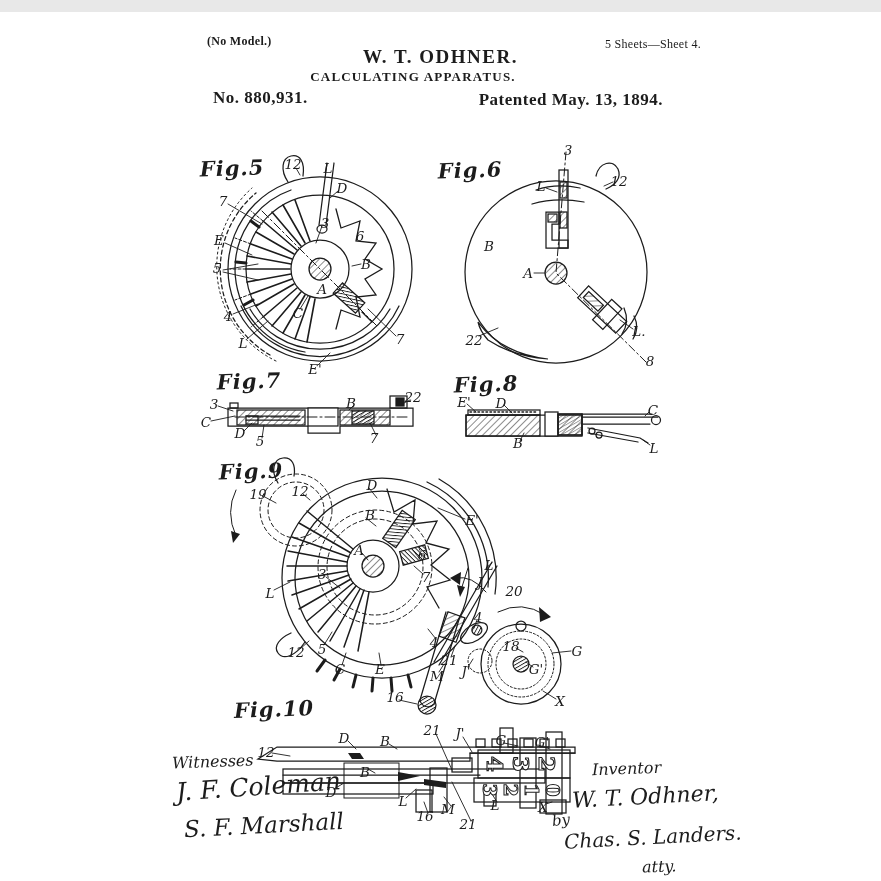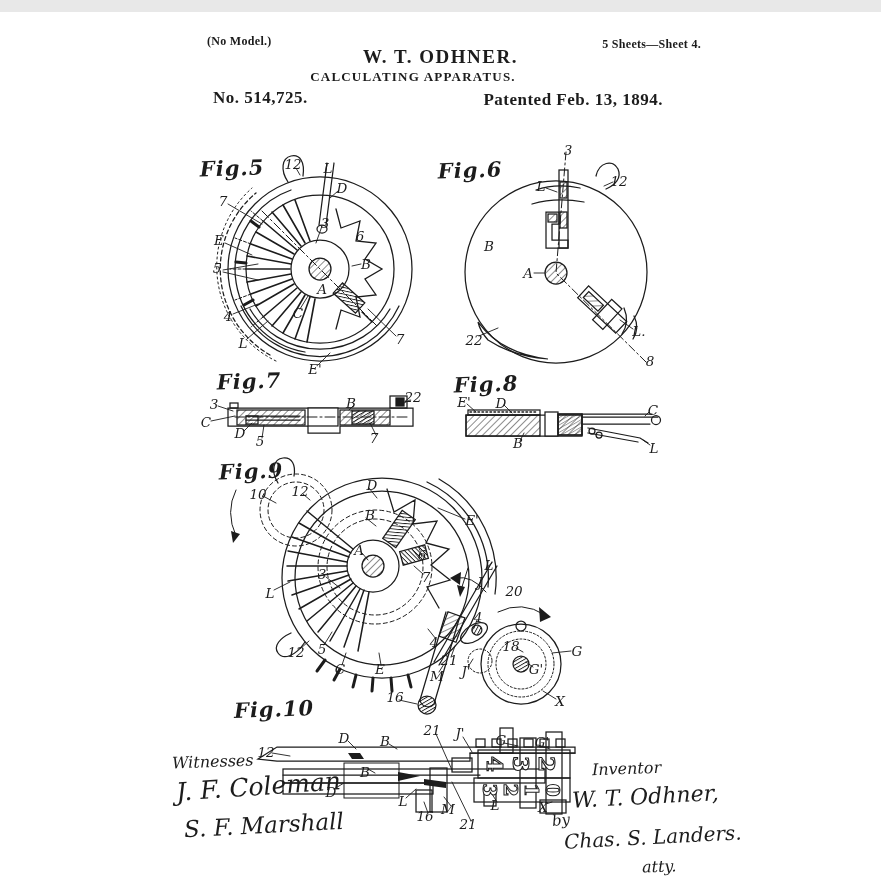--- a/index.html
+++ b/index.html
@@ -4,21 +4,21 @@
 <style>
   html,body{margin:0;padding:0;background:#e8e8e8;}
   .sheet{
     position:relative;width:881px;height:881px;margin:12px auto;
     background:#ffffff;overflow:hidden;
     font-family:"Liberation Serif",serif;
     --ink:#1c1c1c;color:var(--ink);
   }
   .hdr{position:absolute;white-space:nowrap;color:var(--ink);}
   .no-model{left:207px;top:22px;font-size:12px;font-weight:bold;letter-spacing:.3px;}
-  .sheet-info{right:180px;top:25px;font-size:12px;font-weight:bold;letter-spacing:.3px;}
+  .sheet-info{right:180px;top:25px;font-size:12px;font-weight:normal;letter-spacing:.3px;}
   .inv-name{left:0;width:881px;top:34px;text-align:center;font-size:19px;font-weight:bold;letter-spacing:1.5px;}
   .doc-title{left:0;width:826px;top:57px;text-align:center;font-size:13px;font-weight:bold;letter-spacing:1.2px;}
   .pat-no{left:213px;top:76px;font-size:17px;font-weight:bold;letter-spacing:.5px;}
   .pat-date{right:218px;top:78px;font-size:17px;font-weight:bold;letter-spacing:.5px;}
 
   #drawing{position:absolute;left:0;top:0;}
   #labels-layer{position:absolute;left:0;top:0;width:881px;height:881px;pointer-events:none;}
   .part-label{
     position:absolute;transform:translate(-50%,-50%);
     font:italic 13.5px "DejaVu Serif",serif;color:var(--ink);white-space:nowrap;
@@ -41,22 +41,22 @@
 </style>
 </head>
 <body>
 
 <div class="sheet" style="--ink: #1c1c1c; background: rgb(255, 255, 255);">
 
   <span class="hdr no-model">(No Model.)</span>
   <span class="hdr sheet-info">5 Sheets—Sheet 4.</span>
   <span class="hdr inv-name">W. T. ODHNER.</span>
   <span class="hdr doc-title">CALCULATING APPARATUS.</span>
-  <span class="hdr pat-no">No. 514,725.</span>
-  <span class="hdr pat-date">Patented Feb. 13, 1894.</span>
+  <span class="hdr pat-no">No. 880,931.</span>
+  <span class="hdr pat-date">Patented May. 13, 1894.</span>
 
   <svg id="drawing" width="881" height="881" viewBox="0 0 881 881" stroke="#1c1c1c" fill="none" stroke-width="1.25" stroke-linecap="round">
     <defs>
       <pattern id="hatch" width="5" height="5" patternUnits="userSpaceOnUse" patternTransform="rotate(45)">
         <line x1="0" y1="0" x2="0" y2="5" stroke="#1c1c1c" stroke-width="1"></line>
       </pattern>
       <pattern id="coil" width="3.2" height="3.2" patternUnits="userSpaceOnUse" patternTransform="rotate(60)">
         <line x1="0" y1="0" x2="0" y2="3.2" stroke="#1c1c1c" stroke-width="1.8"></line>
       </pattern>
     </defs>
@@ -286,21 +286,21 @@
       <span class="part-label" style="left: 240px; top: 421px;">D</span>
       <span class="part-label" style="left: 260px; top: 429px;">5</span>
       <span class="part-label" style="left: 351px; top: 391px;">B</span>
       <span class="part-label" style="left: 413px; top: 385px;">22</span>
       <span class="part-label" style="left: 374px; top: 426px;">7</span>
       <span class="part-label" style="left: 464px; top: 390px;">E'</span>
       <span class="part-label" style="left: 501px; top: 391px;">D</span>
       <span class="part-label" style="left: 653px; top: 398px;">C</span>
       <span class="part-label" style="left: 518px; top: 431px;">B</span>
       <span class="part-label" style="left: 654px; top: 436px;">L</span>
-      <span class="part-label" style="left: 258px; top: 482px;">10</span>
+      <span class="part-label" style="left: 258px; top: 482px;">19</span>
       <span class="part-label" style="left: 300px; top: 479px;">12</span>
       <span class="part-label" style="left: 372px; top: 473px;">D</span>
       <span class="part-label" style="left: 370px; top: 503px;">B</span>
       <span class="part-label" style="left: 472px; top: 508px;">E'</span>
       <span class="part-label" style="left: 359px; top: 538px;">A</span>
       <span class="part-label" style="left: 422px; top: 543px;">6</span>
       <span class="part-label" style="left: 489px; top: 553px;">L</span>
       <span class="part-label" style="left: 426px; top: 565px;">7</span>
       <span class="part-label" style="left: 322px; top: 562px;">3</span>
       <span class="part-label" style="left: 480px; top: 570px;">J</span>

